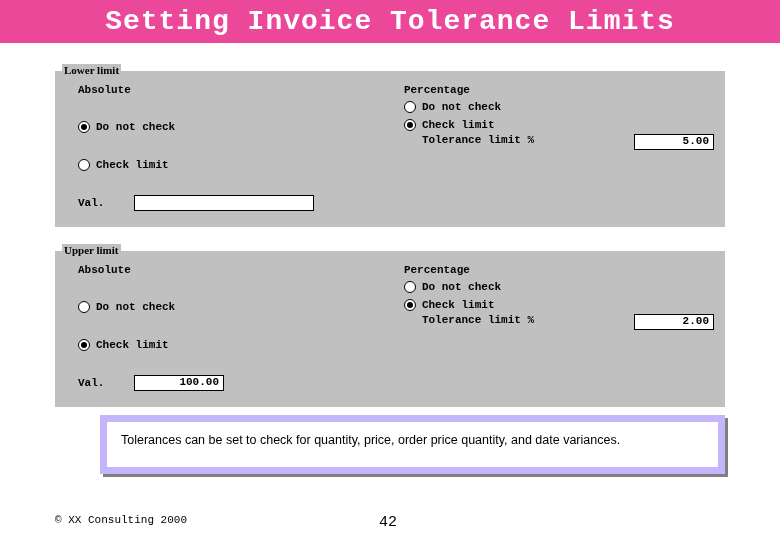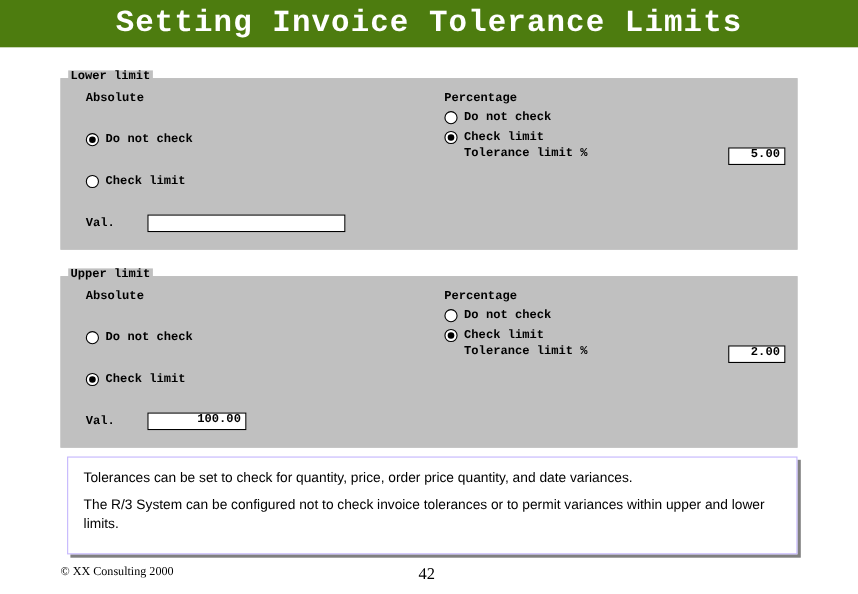--- a/index.html
+++ b/index.html
@@ -5,21 +5,21 @@
   * { box-sizing: border-box; margin: 0; padding: 0; }
   body {
     width: 780px;
     height: 540px;
     background: #ffffff;
     font-family: Arial, Helvetica, sans-serif;
     position: relative;
     overflow: hidden;
   }
   .title-bar {
-    background: #4d7c0f;
+    background: #ec4899;
     color: #ffffff;
     font-size: 28px;
     font-weight: bold;
     font-family: "Courier New", monospace;
     padding: 6px 0;
     text-align: center;
     letter-spacing: 1px;
   }
   .panels {
     margin: 28px 55px 0 55px;
@@ -28,21 +28,21 @@
     background: #c0c0c0;
     border: 1px solid #c0c0c0;
     position: relative;
     padding: 12px 10px 14px 12px;
     margin-bottom: 24px;
   }
   .panel-legend {
     position: absolute;
     top: -8px;
     left: 6px;
-    font-family: Liberation Mono, monospace;
+    font-family: Liberation Serif, serif;
     font-size: 11px;
     font-weight: bold;
     background: #c0c0c0;
     padding: 0 2px;
   }
   .columns {
     display: flex;
   }
   .col {
     display: flex;
@@ -92,49 +92,49 @@
     height: 16px;
     padding: 0 4px;
     font-family: "Courier New", monospace;
     font-size: 11px;
     font-weight: bold;
     text-align: right;
     display: inline-block;
   }
   .w-wide { width: 180px; }
   .w-med { width: 90px; }
-  .w-small { width: 52px; }
+  .w-small { width: 80px; }
   .pct-row {
     display: flex;
     font-family: "Courier New", monospace;
     font-size: 11px;
     font-weight: bold;
     height: 18px;
     padding-left: 10px;
   }
   .pct-row .lbl { flex: 1; padding-left: 18px; }
   .notes {
-    margin: 0 55px 0 61px;
-    border: 1px solid #c4b5fd;
+    margin: 0 55px 0 100px;
+    border: 7px solid #c4b5fd;
     background: #fff;
     padding: 6px 14px 10px 14px;
     font-size: 12.5px;
     line-height: 1.35;
     box-shadow: 3px 3px 0 #808080;
     position: relative;
     top: -16px;
   }
   .notes p { margin: 4px 0 8px 0; }
   .footer {
     position: absolute;
     bottom: 14px;
     left: 55px;
     right: 59px;
     font-size: 11px;
-    font-family: Liberation Serif, serif;
+    font-family: Liberation Mono, monospace;
   }
   .page-num {
     position: absolute;
     left: 50%;
     transform: translateX(-50%);
     font-size: 15px;
   }
   .col-right .field-heading,
   .col-right .radio-row { padding-left: 0; }
   .col-right .pct-row { padding-left: 0; }
@@ -216,19 +216,18 @@
           <span class="text-input w-small">2.00</span>
         </div>
       </div>
     </div>
   </div>
 
 </div>
 
 <div class="notes">
   <p>Tolerances can be set to check for quantity, price, order price quantity, and date variances.</p>
-  <p>The R/3 System can be configured not to check invoice tolerances or to permit variances within upper and lower limits.</p>
 </div>
 
 <div class="footer">
   <span>© XX Consulting 2000</span>
   <span class="page-num">42</span>
 </div>
 
 </body></html>

